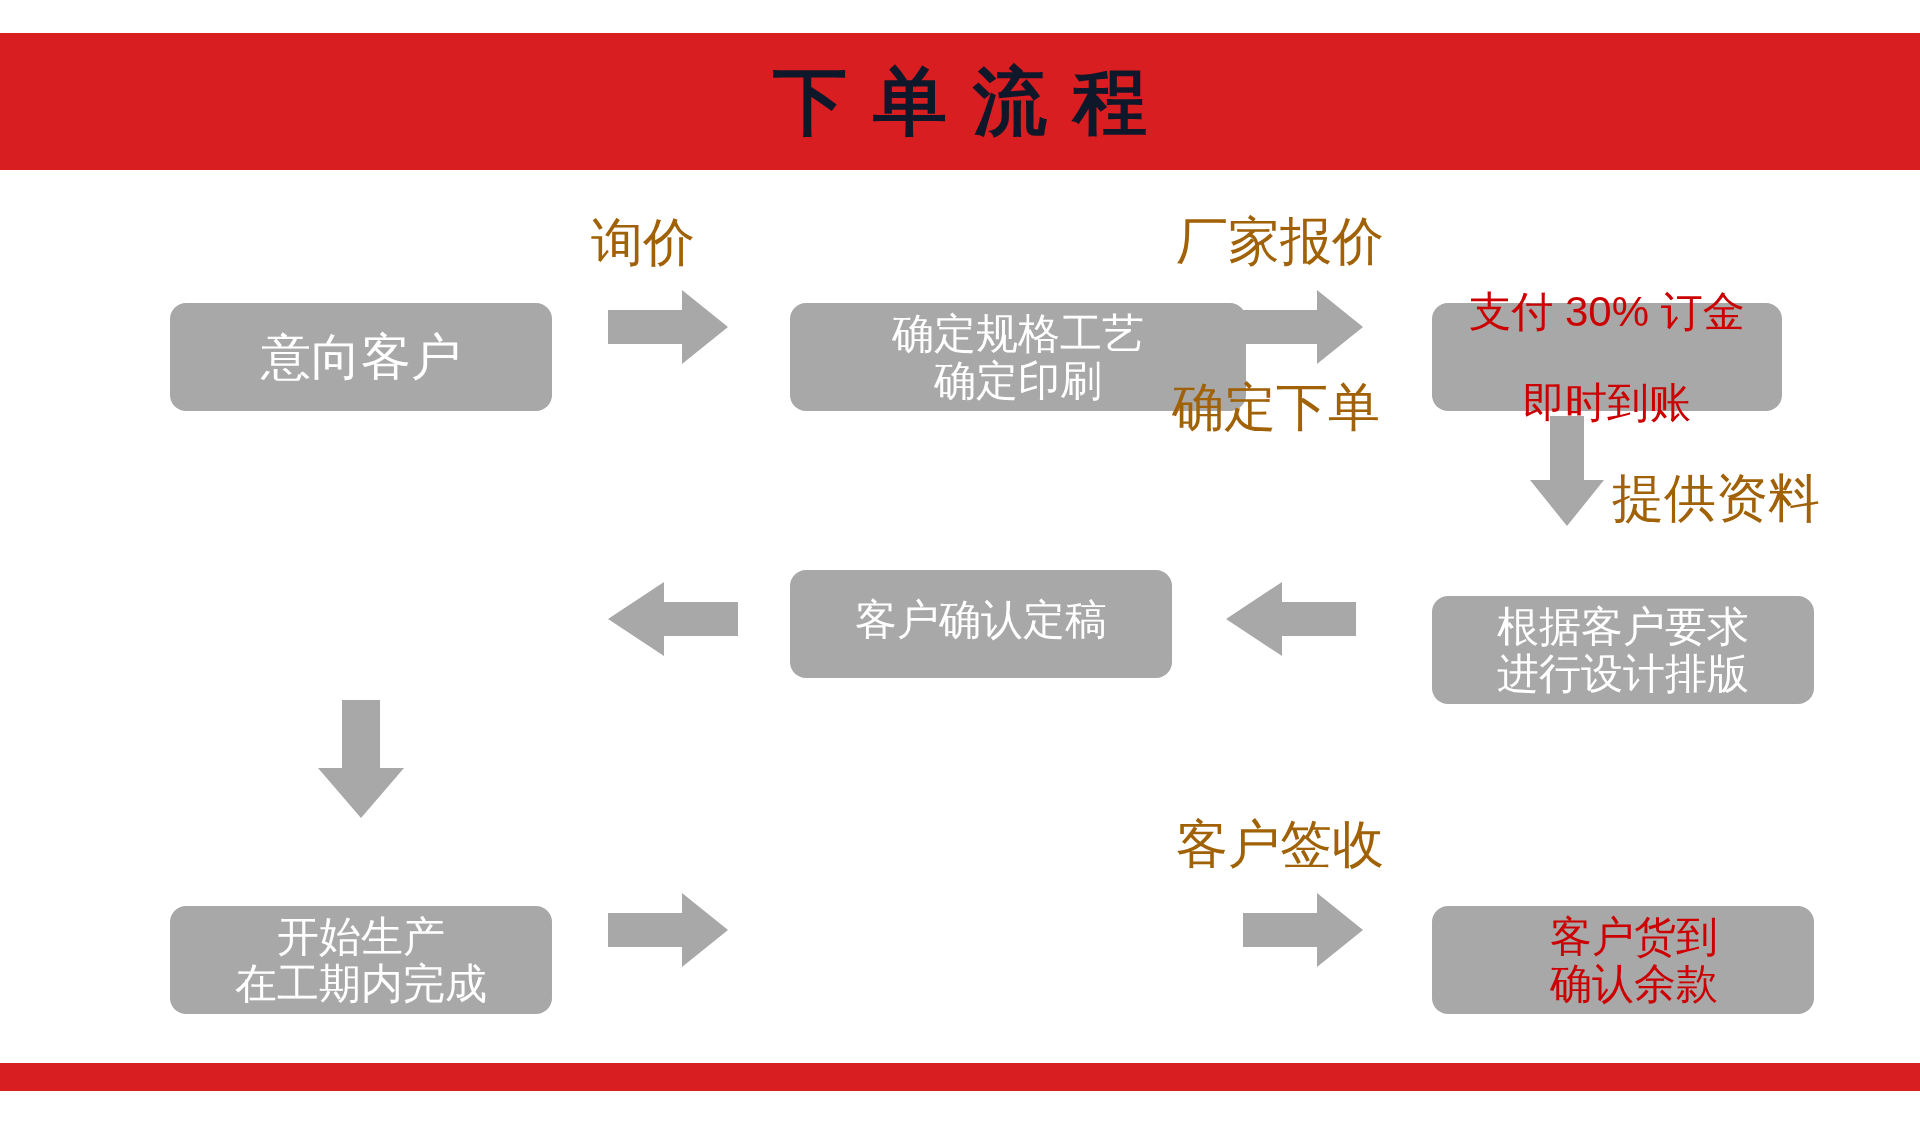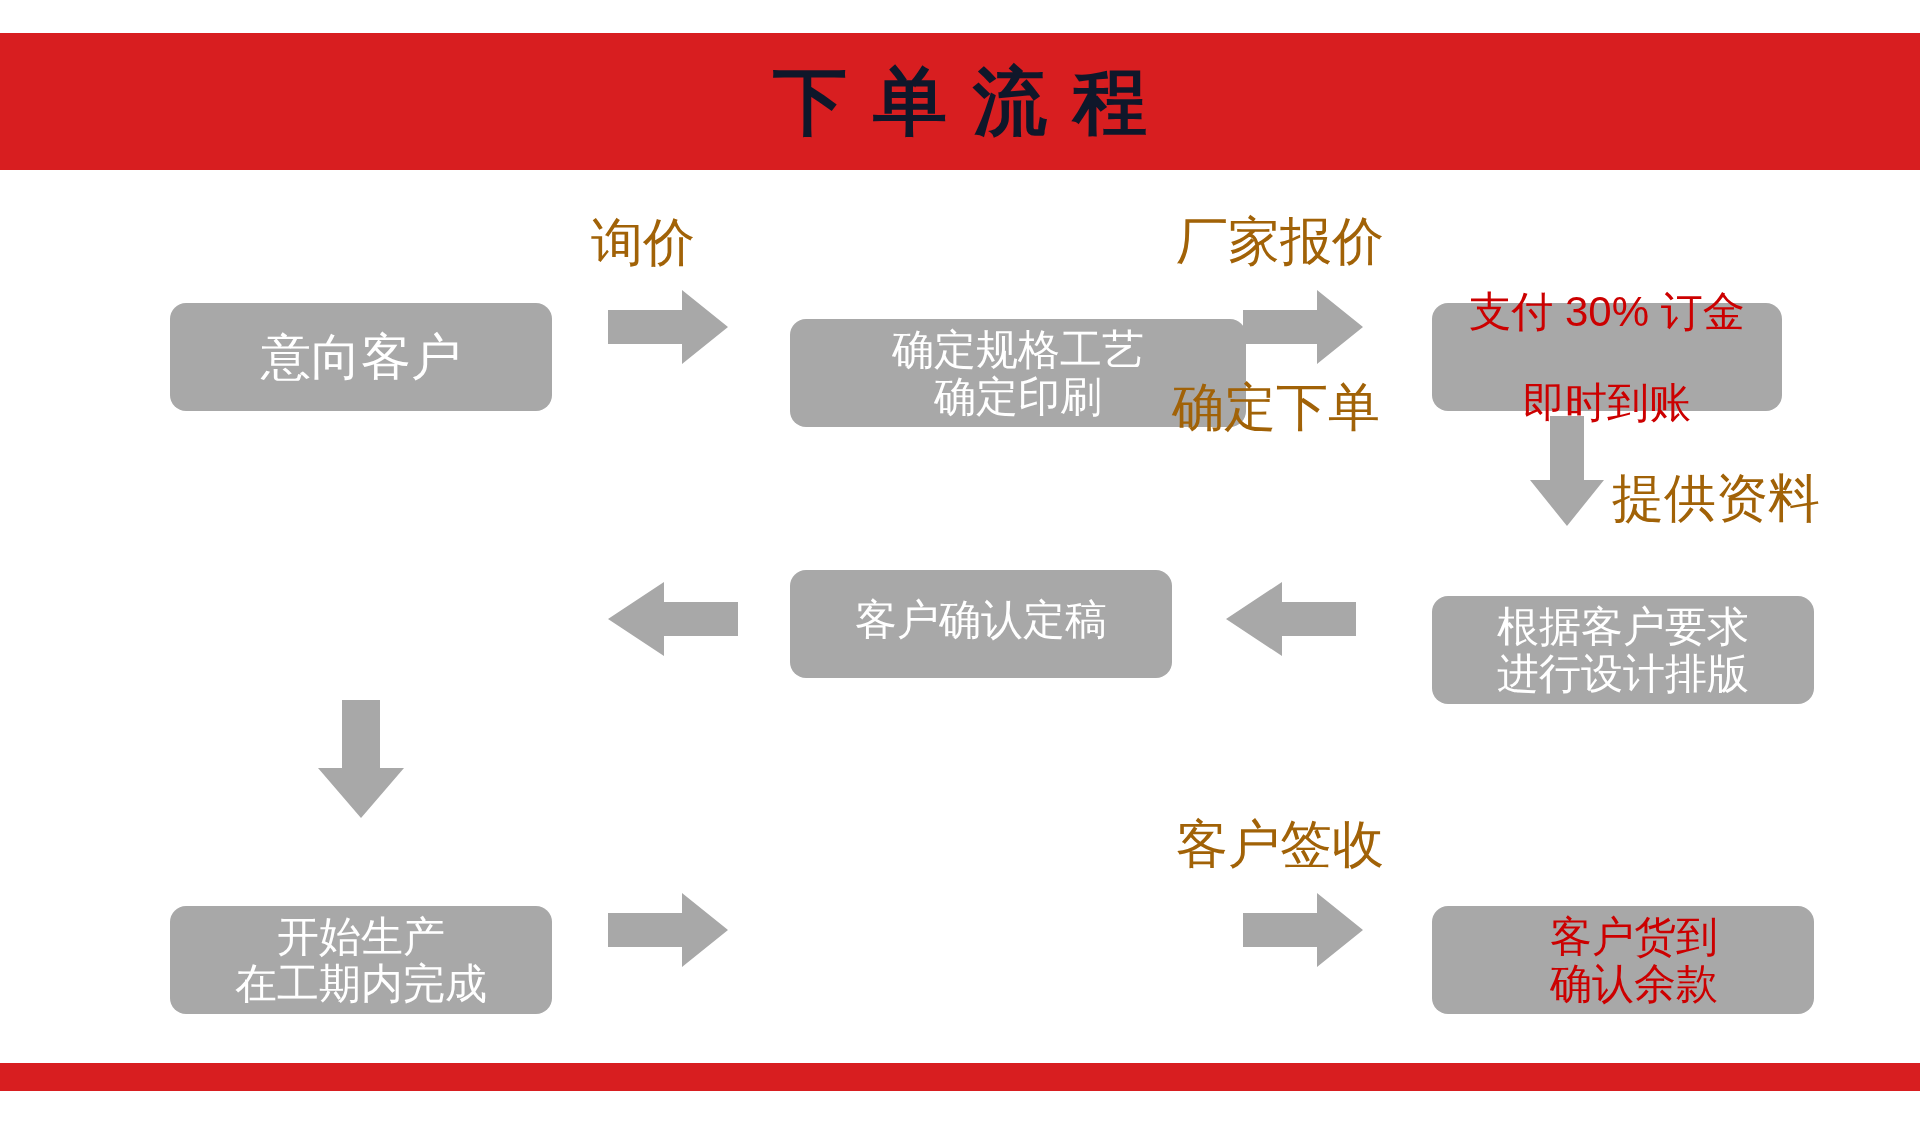--- a/index.html
+++ b/index.html
@@ -81,21 +81,21 @@
     line-height: 1;
     white-space: nowrap;
   }
 
   
   .arrow { position: absolute; }
   .arrow svg { display: block; }
 
   
   #node-intended-customer { left: 170px;  top: 266px; width: 382px;  height: 108px; }
-  #node-specs-printing    { left: 790px;  top: 282px; width: 456px;  height: 108px; }
+  #node-specs-printing    { left: 790px;  top: 266px; width: 456px;  height: 108px; }
   #node-deposit-30        { left: 1432px; top: 266px; width: 350px;  height: 108px; gap: 44px; }
 
   #arrow-inquiry   { left: 608px;  top: 290px; }
   #arrow-quote     { left: 1243px; top: 290px; }
 
   #label-inquiry       { left: 591px;  top: 216px; }
   #label-factory-quote { left: 1176px; top: 215px; }
   #label-confirm-order { left: 1172px; top: 381px; }
 
   

